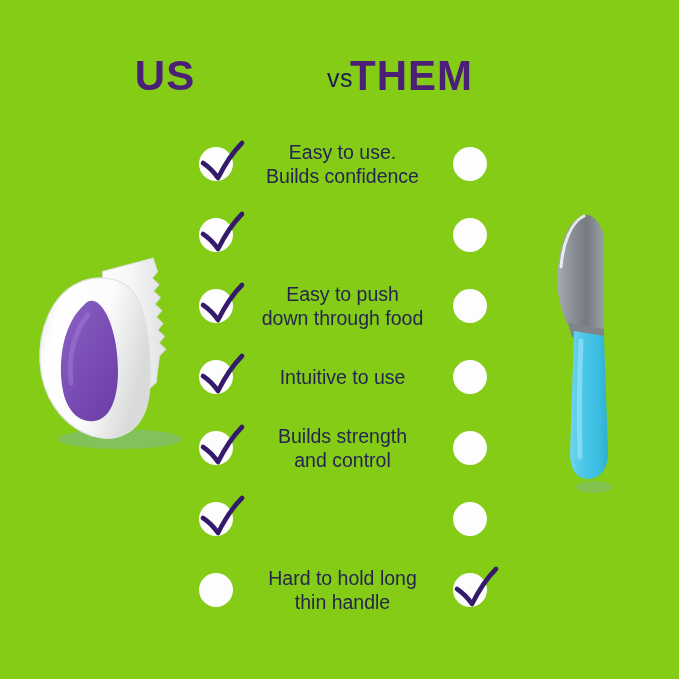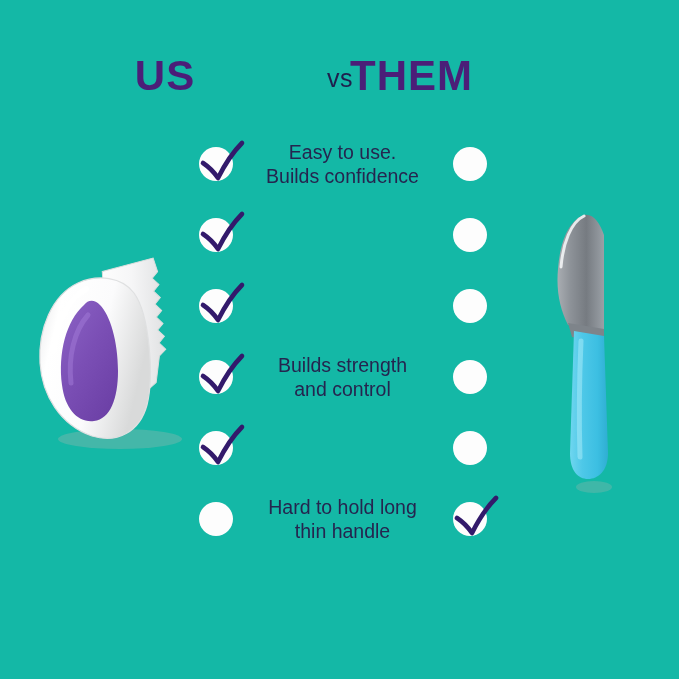--- a/index.html
+++ b/index.html
@@ -6,21 +6,21 @@
     margin: 0;
     padding: 0;
     background: #ffffff;
   }
   #infographic {
     position: relative;
     width: 679px;
     height: 679px;
     overflow: hidden;
     font-family: "Liberation Sans", sans-serif;
-    background: #14b8a6;
+    background: #84cc16;
   }
 
   
   .hdr {
     position: absolute;
     font-weight: 700;
     letter-spacing: 1px;
     white-space: nowrap;
   }
   #hdr-us {
@@ -189,20 +189,33 @@
       <div class="row">
         <div class="mark left">
           <div class="disc"></div>
           <svg class="tick" viewBox="0 0 48 48">
             <path d="M8 27 C 14 31, 19 36, 23 42 C 30 28, 38 16, 47 7"></path>
           </svg>
         </div>
         <div class="mark right">
           <div class="disc"></div>
         </div>
+        <div class="row-label">Easy to push<br>down through food</div>
+      </div>
+      <div class="row">
+        <div class="mark left">
+          <div class="disc"></div>
+          <svg class="tick" viewBox="0 0 48 48">
+            <path d="M8 27 C 14 31, 19 36, 23 42 C 30 28, 38 16, 47 7"></path>
+          </svg>
+        </div>
+        <div class="mark right">
+          <div class="disc"></div>
+        </div>
+        <div class="row-label">Intuitive to use</div>
       </div>
       <div class="row">
         <div class="mark left">
           <div class="disc"></div>
           <svg class="tick" viewBox="0 0 48 48">
             <path d="M8 27 C 14 31, 19 36, 23 42 C 30 28, 38 16, 47 7"></path>
           </svg>
         </div>
         <div class="mark right">
           <div class="disc"></div>

